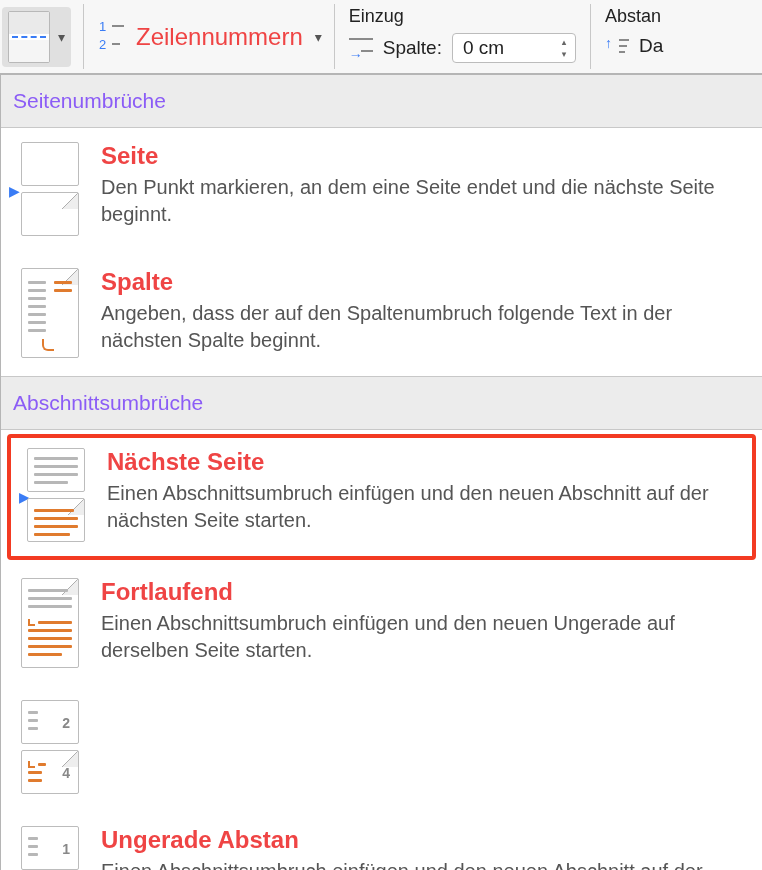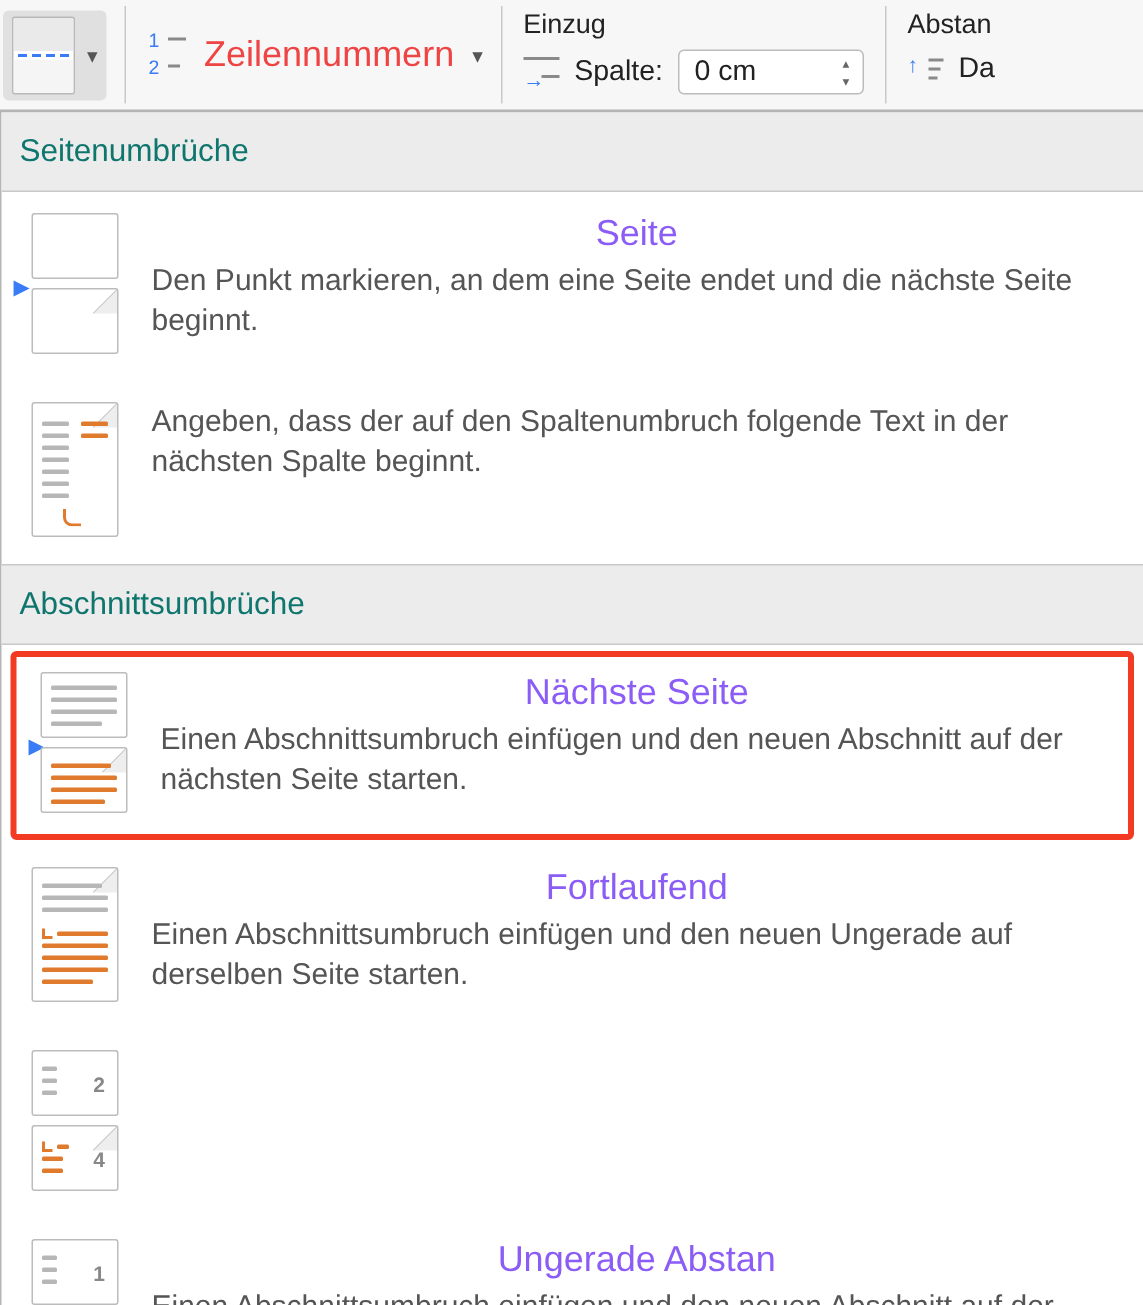--- a/index.html
+++ b/index.html
@@ -163,21 +163,21 @@
 
   
   .dropdown {
     border-left: 1px solid #b5b5b5;
     border-top: 1px solid #b5b5b5;
     background: #fff;
     width: 762px;
   }
   .section-header {
     background: #ececec;
-    color: #0f766e;
+    color: #8b5cf6;
     font-size: 21px;
     padding: 14px 12px;
     border-bottom: 1px solid #c8c8c8;
     border-top: 1px solid #c8c8c8;
   }
   .section-header.first { border-top: none; }
   .item {
     display: flex;
     align-items: flex-start;
     gap: 22px;
@@ -197,24 +197,23 @@
     top: 50%;
     transform: translateY(-50%);
     color: #3a7cf5;
     font-size: 14px;
     display: none;
   }
   .item.with-caret .caret { display: block; }
   .item-text { flex: 1; }
   .item-title {
     font-size: 24px;
-    font-weight: 400;
-    color: #8b5cf6;
+    font-weight: 700;
+    color: #ef4444;
     margin-bottom: 4px;
-    text-align: center;
   }
   .item-desc {
     font-size: 20px;
     color: #555;
     line-height: 1.35;
   }
   
   .bi-pair {
     display: grid;
     grid-template-columns: 58px;
@@ -333,20 +332,21 @@
         <span class="ln gray" style="top:44px;left:6px;width:18px;"></span>
         <span class="ln gray" style="top:52px;left:6px;width:18px;"></span>
         <span class="ln gray" style="top:60px;left:6px;width:18px;"></span>
         <span class="ln orange" style="top:12px;left:32px;width:18px;"></span>
         <span class="ln orange" style="top:20px;left:32px;width:18px;"></span>
 
         <span style="position:absolute;left:20px;top:70px;width:12px;height:12px;border-left:2px solid #e07b2e;border-bottom:2px solid #e07b2e;border-bottom-left-radius:6px;"></span>
       </div>
     </div>
     <div class="item-text">
+      <div class="item-title">Spalte</div>
       <div class="item-desc">Angeben, dass der auf den Spaltenumbruch folgende Text in der nächsten Spalte beginnt.</div>
     </div>
   </div>
 
   <div class="section-header">Abschnittsumbrüche</div>
 
   <div class="item highlight with-caret">
     <span class="caret">▶</span>
     <div class="bi-pair">
       <div class="bi">

